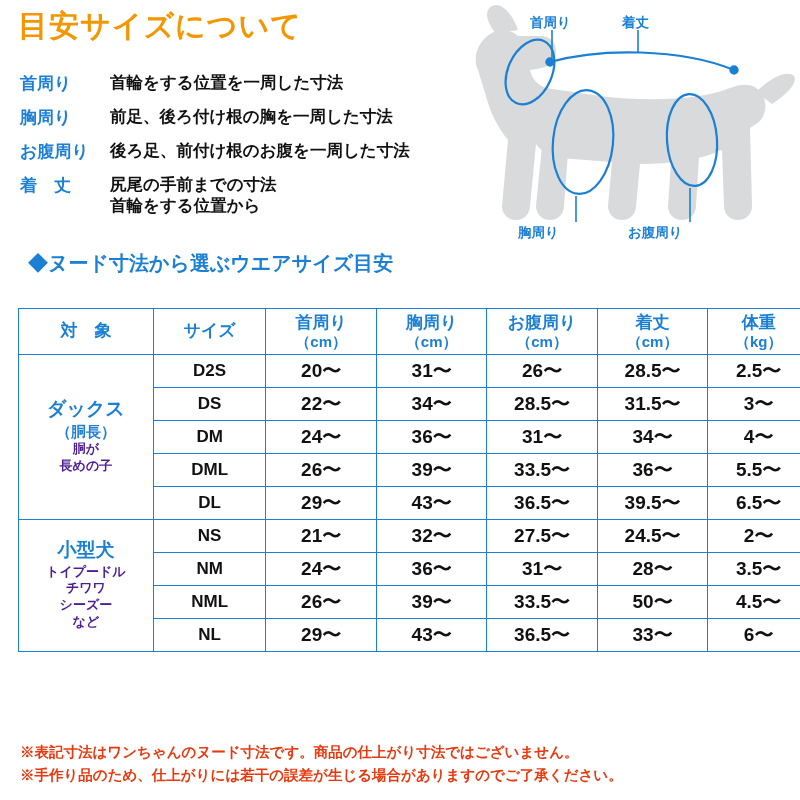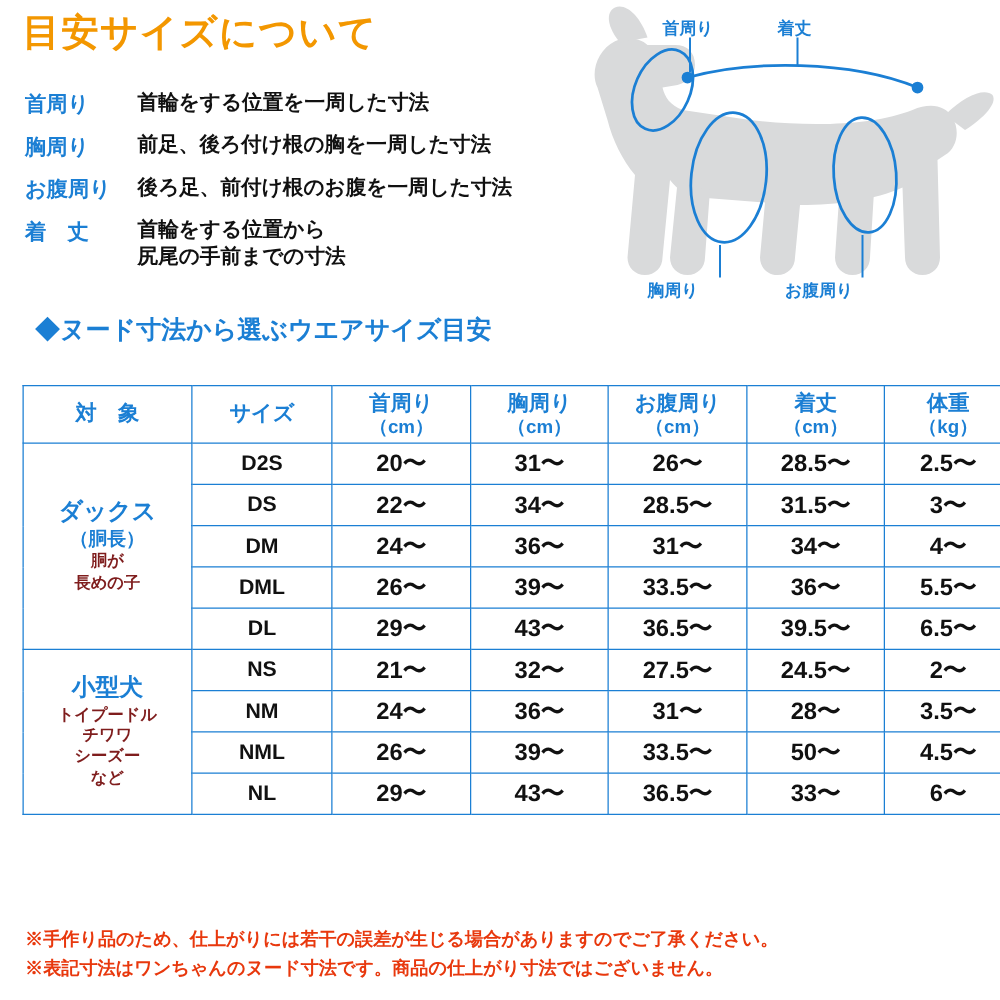--- a/index.html
+++ b/index.html
@@ -104,21 +104,21 @@
   tbody td { font-size: 19px; height: 33px; color: #111; }
   tbody td.size-cell { font-size: 17px; }
   td.group {
     color: #1B7FD4;
     font-size: 19px;
     line-height: 1.25;
     vertical-align: middle;
   }
   td.group .g-main { font-size: 19px; display:block;font-family:Liberation Mono, monospace; }
   td.group .g-sub  { font-size: 15px; display:block; }
-  td.group .g-small{ font-size: 13px; display:block; color:#7f1d1d; font-weight:bold; line-height:1.3;}
+  td.group .g-small{ font-size: 13px; display:block; color:#4c1d95; font-weight:bold; line-height:1.3;}
   .col-target { width: 122px; }
   .col-size   { width: 102px; }
   .col-num    { width: 100px; }
   .col-len    { width: 100px; }
   .col-weight { width: 92px; }
 
   
   .notes {
     position: absolute;
     left: 20px; bottom: 14px;
@@ -147,22 +147,22 @@
       <div class="def-term">胸周り</div>
       <div class="def-desc">前足、後ろ付け根の胸を一周した寸法</div>
     </div>
     <div class="def-row">
       <div class="def-term">お腹周り</div>
       <div class="def-desc">後ろ足、前付け根のお腹を一周した寸法</div>
     </div>
     <div class="def-row">
       <div class="def-term">着　丈</div>
       <div class="def-desc">
+        <div>尻尾の手前までの寸法</div>
         <div>首輪をする位置から</div>
-        <div>尻尾の手前までの寸法</div>
       </div>
     </div>
   </div>
 
   <div class="dog-area">
     <svg width="400" height="255" viewBox="0 0 400 255">
 
       <g fill="#d9dadb">
         <path d="M 78 70
                  C 72 58, 78 40, 92 33
@@ -360,17 +360,17 @@
         <td>29〜</td>
         <td>43〜</td>
         <td>36.5〜</td>
         <td>33〜</td>
         <td>6〜</td>
       </tr>
     </tbody>
   </table>
 
   <div class="notes">
+    <div class="note">※表記寸法はワンちゃんのヌード寸法です。商品の仕上がり寸法ではございません。</div>
     <div class="note">※手作り品のため、仕上がりには若干の誤差が生じる場合がありますのでご了承ください。</div>
-    <div class="note">※表記寸法はワンちゃんのヌード寸法です。商品の仕上がり寸法ではございません。</div>
   </div>
 
 </div>
 
 </body></html>

